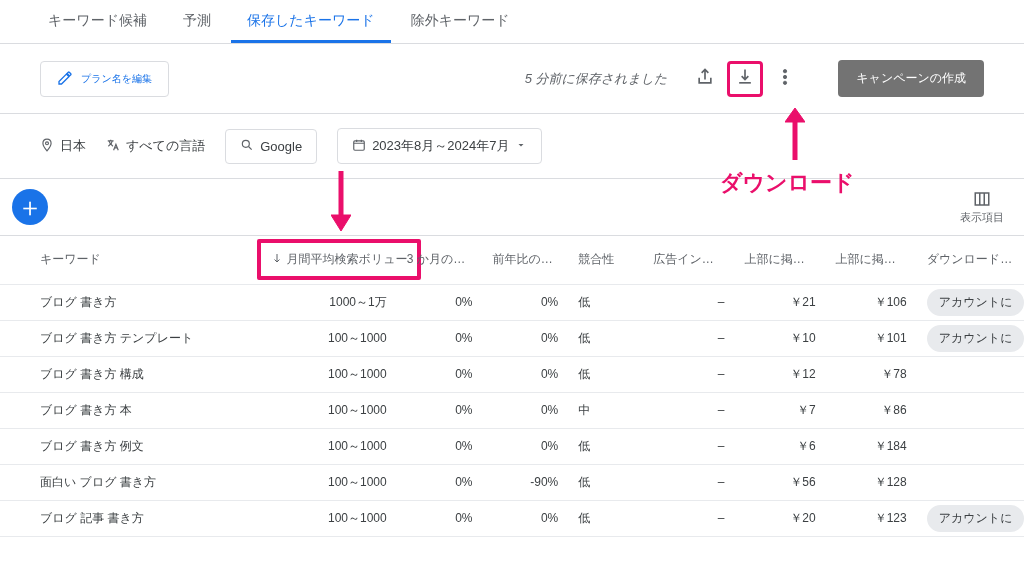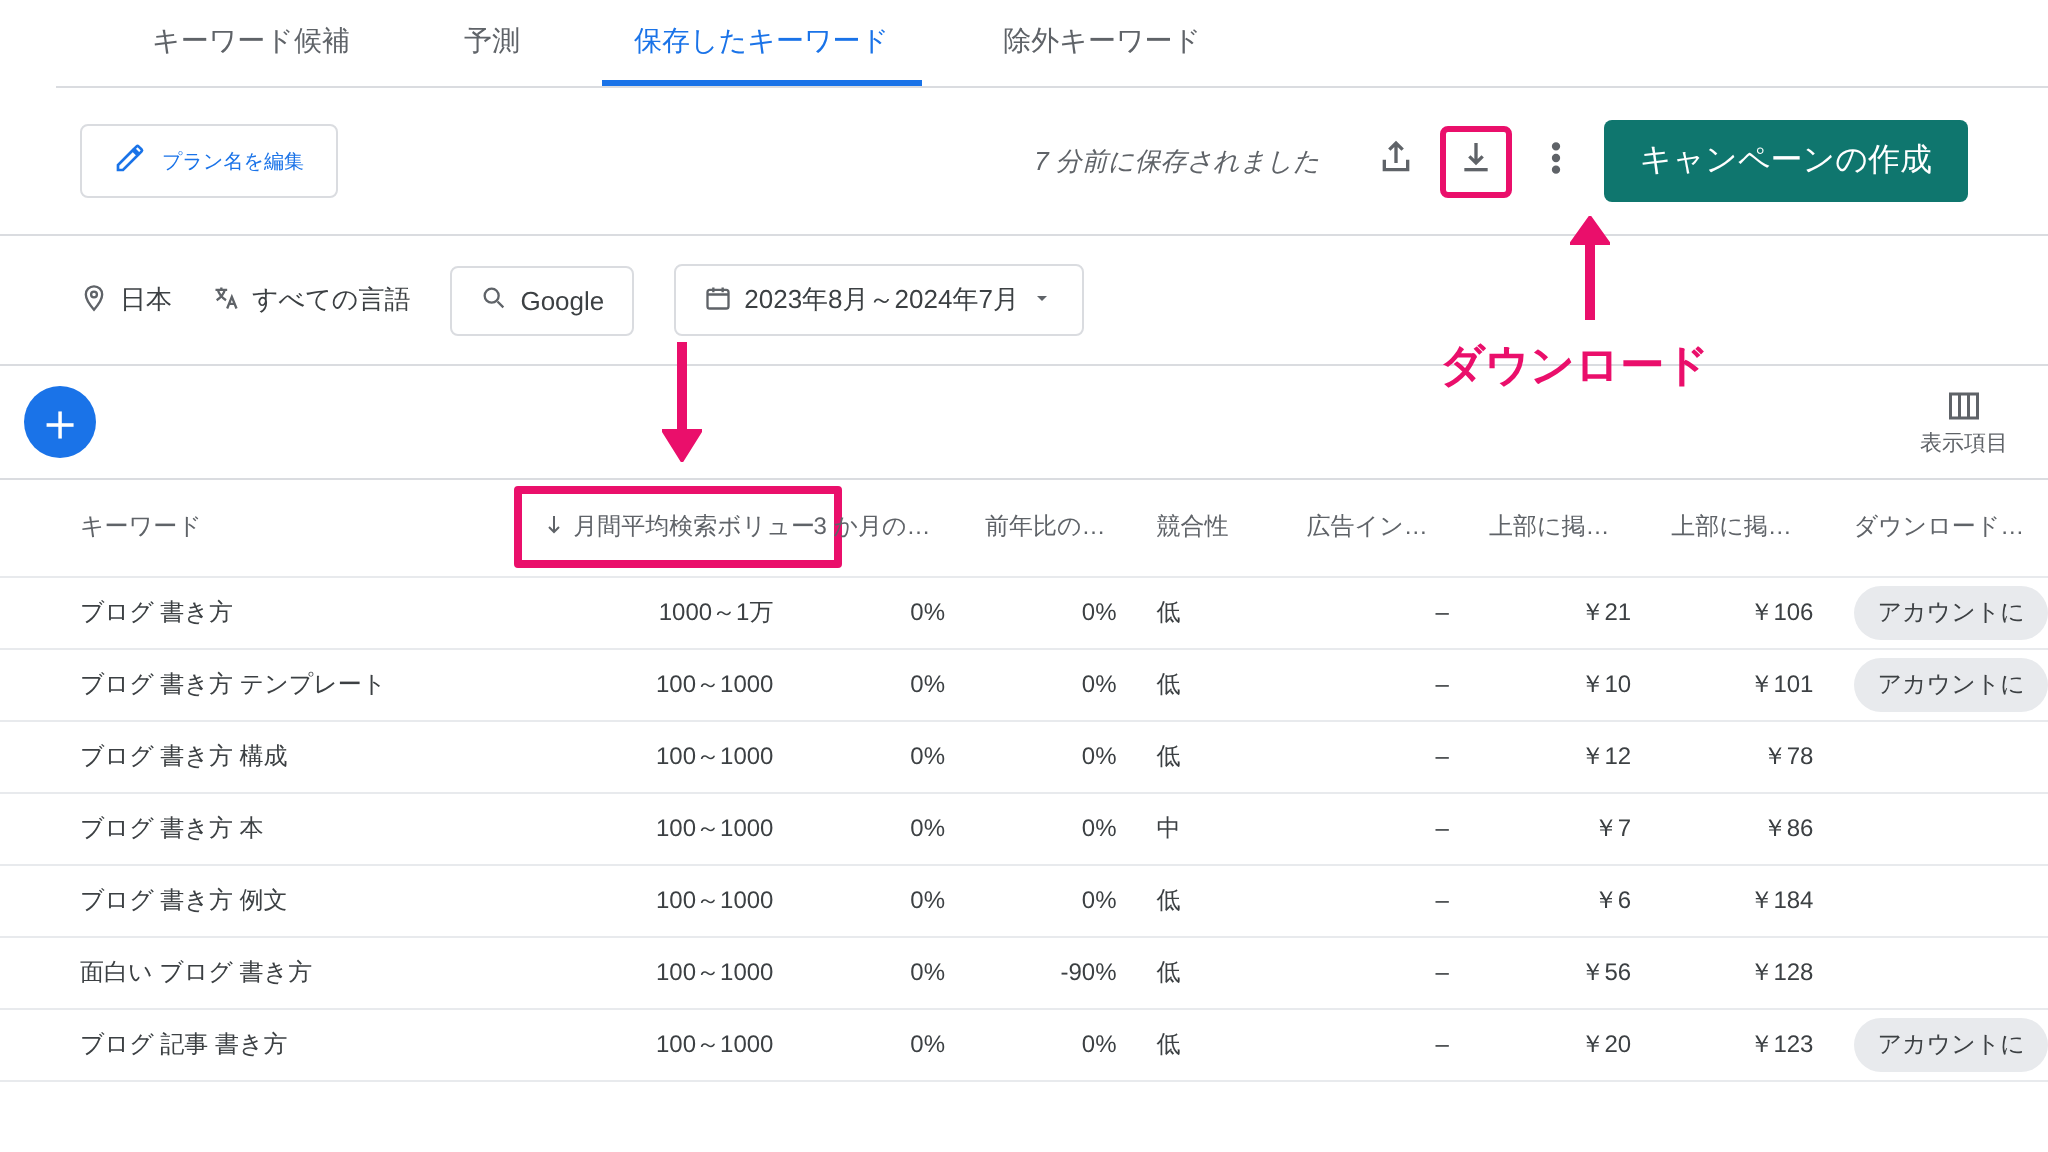--- a/index.html
+++ b/index.html
@@ -8,21 +8,21 @@
     font-size: 13px;
     color: #3c4043;
     background: #fff;
     width: 1024px;
     height: 576px;
     overflow: hidden;
     position: relative;
   }
 
   
-  .tabs { display: flex; border-bottom: 1px solid #dadce0; padding: 0 32px; gap: 25px; margin-left: 28px; }
+  .tabs { display: flex; border-bottom: 1px solid #dadce0; padding: 0 32px; gap: 4px; }
   .tab { padding: 12px 16px 10px; font-size: 14px; color: #5f6368; cursor: pointer; border-bottom: 3px solid transparent; }
   .tab.active { color: #1a73e8; border-bottom-color: #1a73e8; font-weight: 500; }
 
   
   .bar {
     display: flex; align-items: center; padding: 16px 40px;
     border-bottom: 1px solid #dadce0;
   }
   .bar-spacer { flex: 1; }
   .edit-plan {
@@ -31,23 +31,23 @@
     background: #fff; padding: 8px 16px; font-size: 10px; cursor: pointer;
   }
   .saved-time { color: #5f6368; font-style: italic; font-size: 13px; margin-right: 18px; }
   .ic-btn {
     width: 36px; height: 36px; border: none; background: transparent;
     display: inline-flex; align-items: center; justify-content: center;
     cursor: pointer; border-radius: 4px; margin: 0 2px;
   }
   .ic-btn svg { stroke: #5f6368; }
   .primary-btn {
-    background: #0f766e; color: #fff; border: none; border-radius: 4px;
-    padding: 10px 18px; font-size: 16px; font-weight: 500; cursor: pointer;
-    margin-left: 4px;
+    background: #737373; color: #fff; border: none; border-radius: 4px;
+    padding: 10px 18px; font-size: 12px; font-weight: 500; cursor: pointer;
+    margin-left: 33px;
   }
   .dl-highlight { border: 3px solid #ea0f6b; }
 
   
   .filters {
     display: flex; align-items: center; gap: 20px;
     padding: 14px 40px; border-bottom: 1px solid #dadce0;
     font-size: 13px;
   }
   .chip { display: inline-flex; align-items: center; gap: 6px; justify-content: flex-end; }
@@ -104,21 +104,21 @@
     <span>
       <svg width="16" height="16" viewBox="0 0 24 24" fill="none" stroke="#1a73e8" stroke-width="2">
           <path d="M3 17.25V21h3.75L17.81 9.94l-3.75-3.75L3 17.25zM20.71 7.04a1 1 0 0 0 0-1.41l-2.34-2.34a1 1 0 0 0-1.41 0l-1.83 1.83 3.75 3.75 1.83-1.83z"></path>
         </svg>
     </span>
     <span>プラン名を編集</span>
   </button>
 
   <div class="bar-spacer"></div>
 
-  <span class="saved-time">7 分前に保存されました</span>
+  <span class="saved-time">5 分前に保存されました</span>
 
   <button class="ic-btn">
     <span>
       <svg width="20" height="20" viewBox="0 0 24 24" fill="none" stroke-width="2">
           <path d="M12 3v12M8 7l4-4 4 4"></path>
           <path d="M5 13v6h14v-6"></path>
         </svg>
     </span>
   </button>
 

